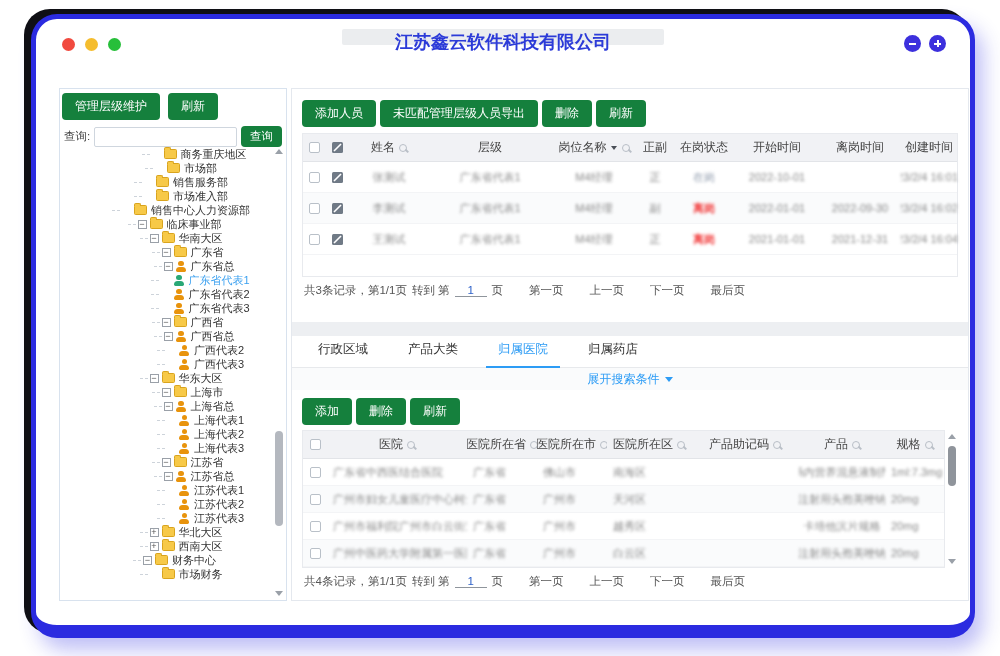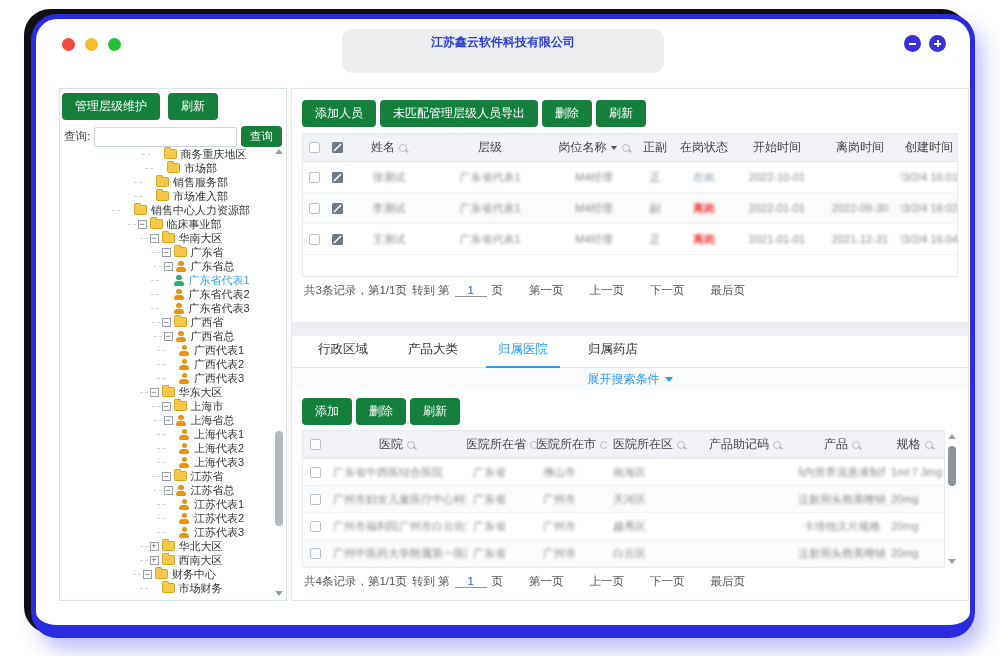--- a/index.html
+++ b/index.html
@@ -9,22 +9,22 @@
   
   .window { position:absolute; left:31px; top:14px; width:944px; height:624px; background:#fff;
     border:5px solid #2b2be0; border-bottom-width:13px; border-radius:26px;
     box-shadow:-7px -5px 0 0 #0f0f14, 8px 12px 20px rgba(43,43,224,.30); }
 
   
   .titlebar { position:absolute; left:0; top:0; right:0; height:46px; }
   .lights { position:absolute; left:26px; top:19px; display:flex; gap:10px; }
   .light { width:13px; height:13px; border-radius:50%; display:inline-block; }
   .light.red{ background:#f14a3f; } .light.yellow{ background:#f5bd2e; } .light.green{ background:#27bf3a; }
-  .title-pill { position:absolute; left:50%; transform:translateX(-50%); top:10px; width:322px; height:44px;
-    background:#ebedef; border-radius:10px; text-align:center; line-height:26px; font-size:12px; font-weight:700; color:#2c3bd8; }
+  .title-pill { position:absolute; left:50%; transform:translateX(-50%); top:10px; width:322px; height:16px;
+    background:#ebedef; border-radius:2px; text-align:center; line-height:26px; font-size:18px; font-weight:700; color:#2c3bd8; }
   .win-controls { position:absolute; right:24px; top:16px; display:flex; gap:8px; }
   .circle-btn { width:17px; height:17px; border-radius:50%; background:#3c30dd; display:inline-flex; align-items:center; justify-content:center; cursor:pointer; }
   .g-minus { width:7px; height:2px; background:#fff; display:block; }
   .g-plus { width:7px; height:2px; background:#fff; display:block; position:relative; }
   .g-plus::after { content:''; position:absolute; left:2.5px; top:-2.5px; width:2px; height:7px; background:#fff; }
 
   
   .btn { background:#15803d; color:#fff; border:none; font-size:12px; padding:5px 13px; border-radius:4px; cursor:pointer; font-family:Liberation Mono, monospace; white-space:nowrap; }
   .btn.mini { padding:3px 9px; font-size:11.5px; }
 
@@ -231,26 +231,20 @@
     <span class="node-label">广西省</span>
   </div>
 
   <div class="tree-row" style="padding-left: 54px;">
     <span class="stub"></span>
     <span class="expander">−</span>
     <span class="node-icon person"></span>
     <span class="node-label">广西省总</span>
   </div>
 
-  <div class="tree-row" style="padding-left: 67px;">
-    <span class="stub"></span>
-    <span class="expander" style="visibility: hidden;"></span>
-    <span class="node-icon person"></span>
-    <span class="node-label">广西代表1</span>
-  </div>
 
   <div class="tree-row" style="padding-left: 67px;">
     <span class="stub"></span>
     <span class="expander" style="visibility: hidden;"></span>
     <span class="node-icon person"></span>
     <span class="node-label">广西代表2</span>
   </div>
 
   <div class="tree-row" style="padding-left: 67px;">
     <span class="stub"></span>

